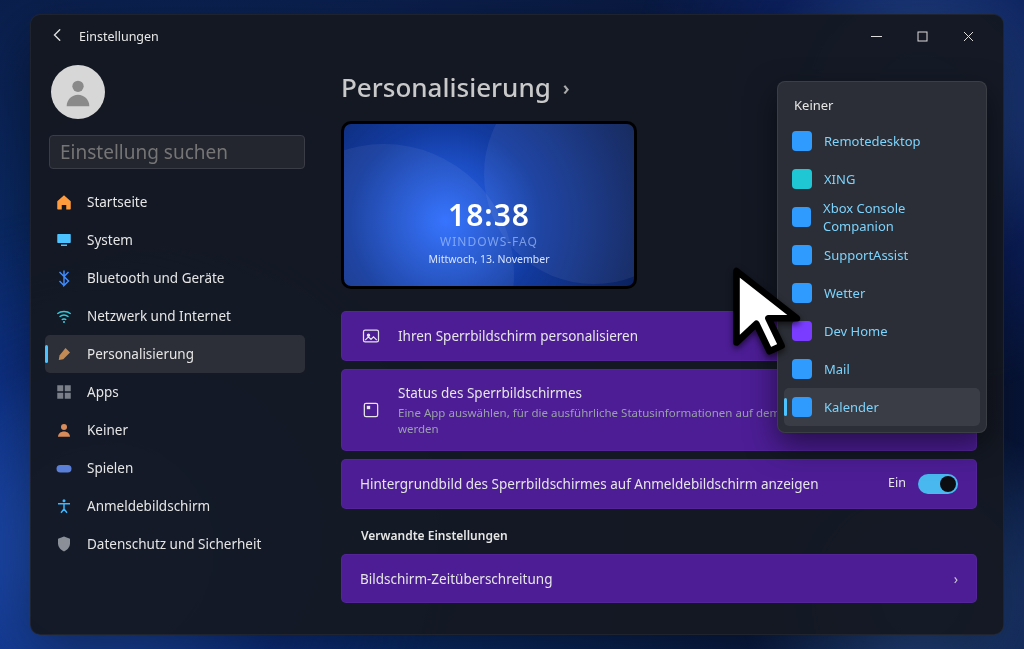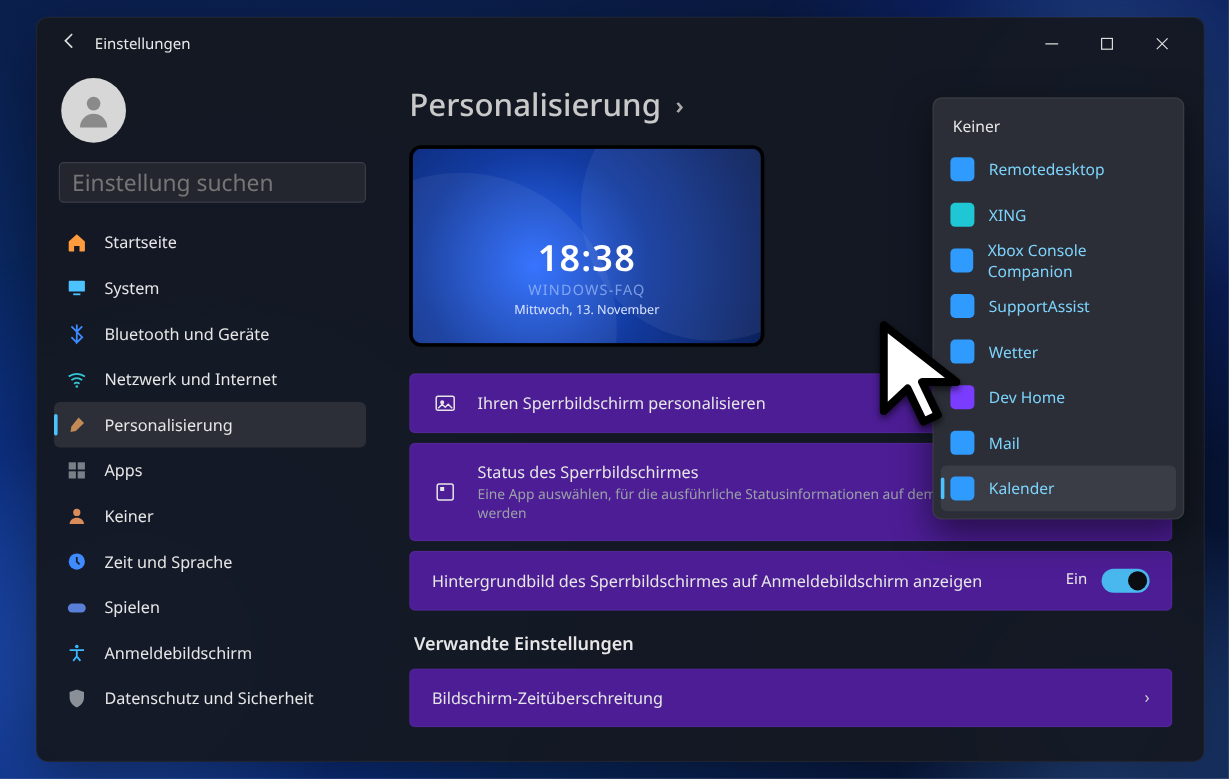--- a/index.html
+++ b/index.html
@@ -90,21 +90,21 @@
   .card .ctitle { font-size:13.5px; }
   .card .cdesc { font-size:11.5px; color:#9aa0a8; margin-top:3px; line-height:1.35; }
   .card .chevr { color:#ccc; font-size:14px; }
   .toggle-row { display:flex; gap:12px; }
   .toggle-label { font-size:12.5px; color:#e6e6e6; }
   .toggle {
     width:40px; height:20px; border-radius:10px; background:#49b8ef; position:relative;
   }
   .toggle::after{content:"";position:absolute;right:2px;top:2px;width:16px;height:16px;border-radius:50%;background:#0b0d12;}
 
-  .section-head { font-size:15px; font-weight:600; margin:18px 0 10px 4px; }
+  .section-head { font-size:12px; font-weight:600; margin:18px 0 10px 20px; }
 
   
   .flyout {
     position:absolute; right:16px; top:66px; width:210px;
     background:#2b2e36; border:1px solid rgba(255,255,255,0.08); border-radius:8px;
     box-shadow:0 12px 30px rgba(0,0,0,0.5); padding:6px; z-index:20;
   }
   .fly-head { font-size:13px; color:#e6e6e6; padding:8px 10px 8px 10px; }
   .fly-item {
     display:flex; align-items:center; gap:12px; height:38px; padding:0 8px;
@@ -232,29 +232,20 @@
           <div class="nav-item">
             <span class="nicon" style="color:#d98b5a">
               <svg viewBox="0 0 24 24" width="18" height="18">
                 <circle cx="12" cy="8" r="4" fill="currentColor"></circle>
                 <path d="M4 21c0-4 3.6-7 8-7s8 3 8 7z" fill="currentColor"></path>
               </svg>
             </span>
             <span>Keiner</span>
           </div>
           <div class="nav-item">
-            <span class="nicon" style="color:#3d8bff">
-              <svg viewBox="0 0 24 24" width="18" height="18">
-                <circle cx="12" cy="12" r="9" fill="currentColor"></circle>
-                <path d="M12 7v5l3 3" stroke="#1a1d24" stroke-width="2" fill="none"></path>
-              </svg>
-            </span>
-            <span>Zeit und Sprache</span>
-          </div>
-          <div class="nav-item">
             <span class="nicon" style="color:#5a7fd9">
               <svg viewBox="0 0 24 24" width="18" height="18">
                 <rect x="2" y="8" width="20" height="10" rx="5" fill="currentColor"></rect>
               </svg>
             </span>
             <span>Spielen</span>
           </div>
           <div class="nav-item">
             <span class="nicon" style="color:#3db8ff">
               <svg viewBox="0 0 24 24" width="18" height="18">

